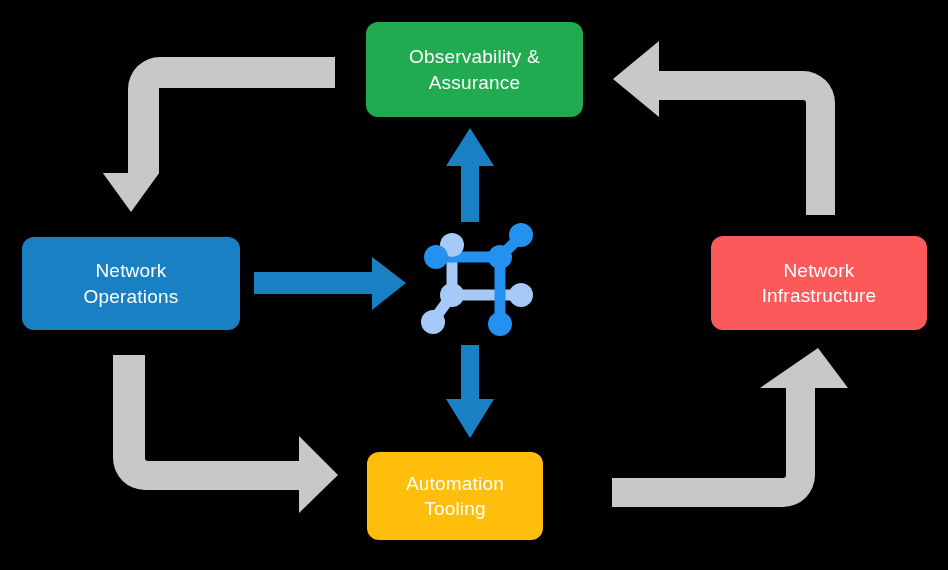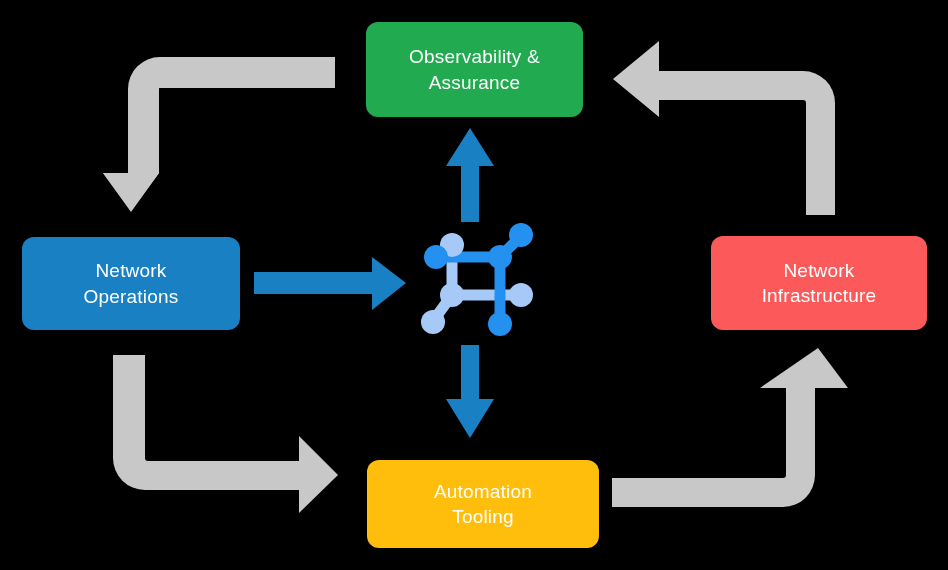--- a/index.html
+++ b/index.html
@@ -41,23 +41,22 @@
     left:22px; top:237px; width:218px; height:93px;
     background:#1A80C4;
   }
   
   #box-infrastructure{
     left:711px; top:236px; width:216px; height:94px;
     background:#FC5A5A;
   }
   
   #box-automation{
-    left:367px; top:452px; width:232px; height:88px;
+    left:367px; top:452px; width:176px; height:88px;
     background:#FFBE0B;
-    margin-top:8px;
   }
 
   .svg-layer{
     position:absolute;
     left:0; top:0;
     width:948px;
     height:570px;
     pointer-events:none;
   }
 </style>

